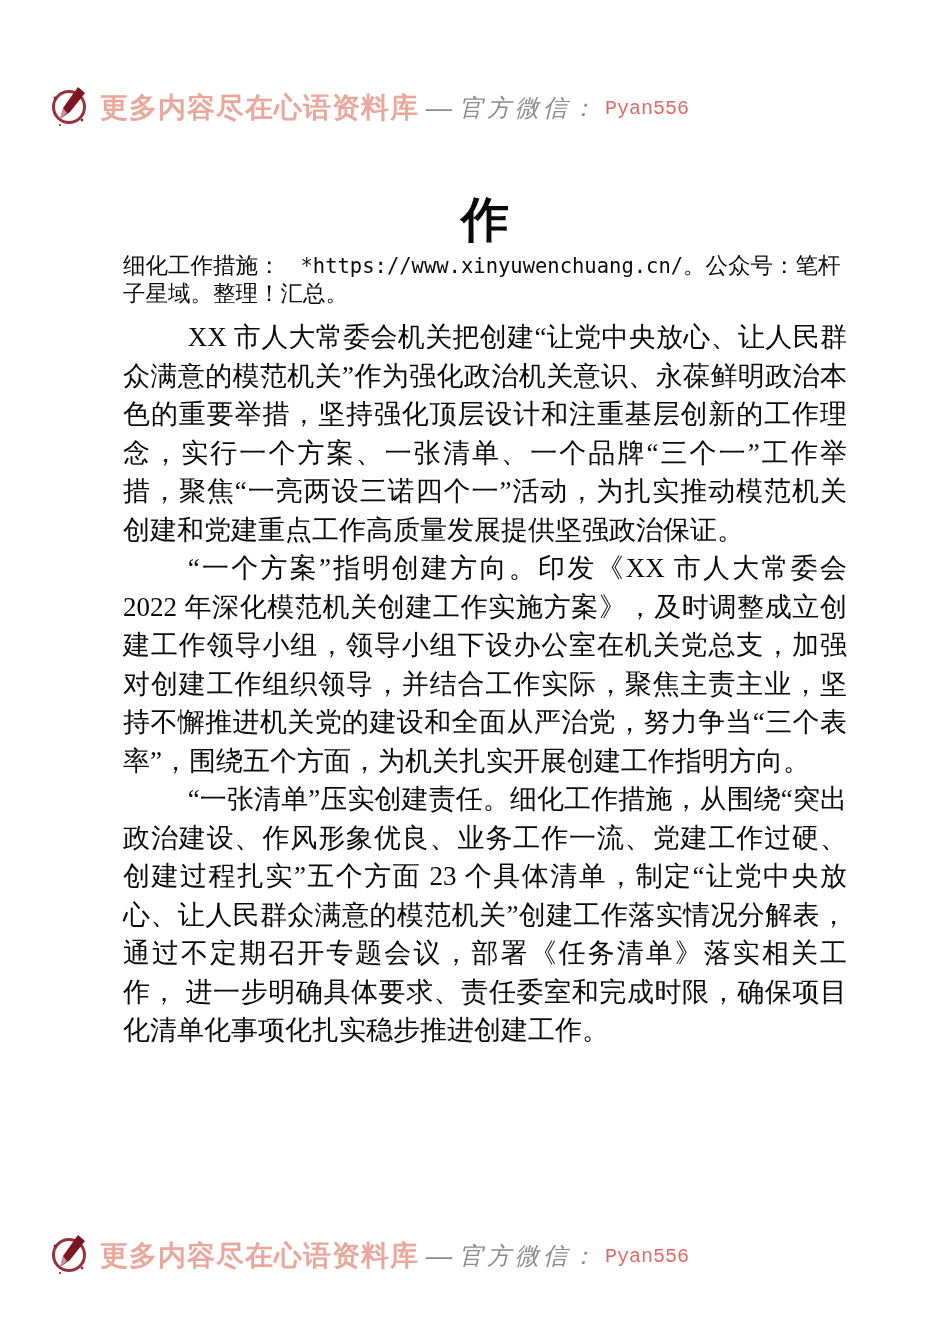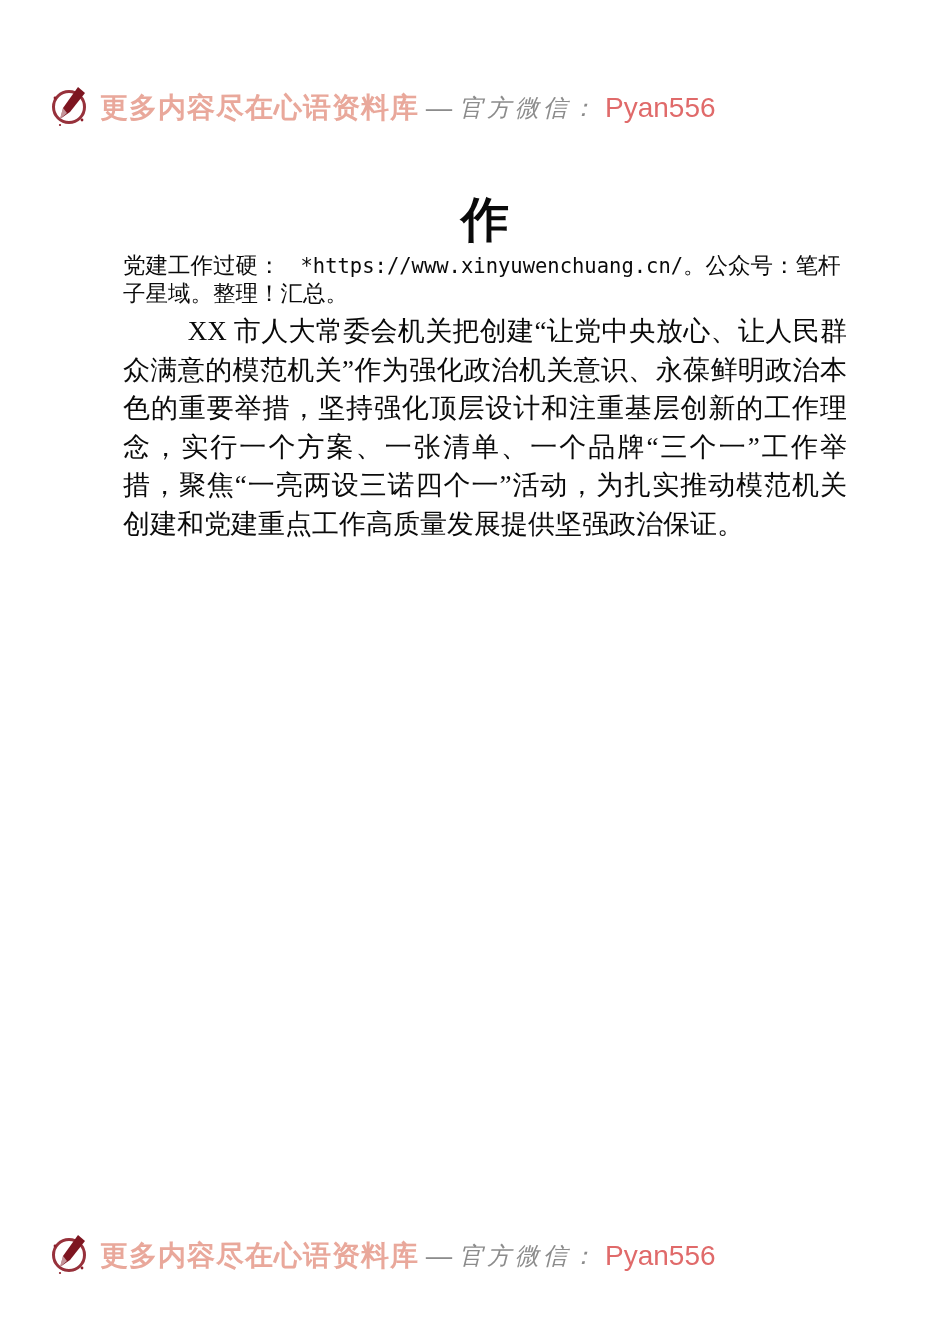--- a/index.html
+++ b/index.html
@@ -31,22 +31,22 @@
   .wm-brand{
     font-size:28px;font-weight:bold;color:var(--wm-brand);
     letter-spacing:1px;
   }
   .wm-sep{font-size:26px;color:var(--wm-gray);font-weight:bold;margin:0 1px;}
   .wm-label{
     font-size:24px;color:var(--wm-gray);
     font-style:italic;letter-spacing:4px;font-weight:normal;
   }
   .wm-id{
-    font-size:28px;color:var(--wm-id);
-    font-family:Liberation Sans, sans-serif;
+    font-size:20px;color:var(--wm-id);
+    font-family:Liberation Mono, monospace;
   }
   
   .doc{
     position:absolute;left:123px;top:182px;width:724px;
     color:var(--text);
   }
   .doc-heading{
     font-size:39px;line-height:45px;
     padding-left:22px;
     overflow-wrap:break-word;word-break:break-word;
@@ -58,21 +58,21 @@
   }
   .source-note{
     font-size:22.5px;line-height:28px;margin-top:6px;
     overflow-wrap:break-word;
   }
   .source-note .url{
     font-family:"DejaVu Sans Mono","Liberation Mono",monospace;
     font-size:20.5px;
     margin-left:20px;
   }
-  .body-text{margin-top:4px;}
+  .body-text{margin-top:10px;}
   .body-text p{
     margin:0;
     font-size:27px;line-height:38.5px;
     text-align:justify;text-indent:2.4em;
     overflow-wrap:break-word;
   }
 </style>
 </head>
 <body>
 
@@ -90,25 +90,27 @@
   <span class="wm-label">官方微信：</span>
   <span class="wm-id">Pyan556</span>
 </div>
 
 <div class="doc">
 
 
   <div class="section-marker">作</div>
 
   <div class="source-note">
-    <span>党建工作过硬：</span><span class="url">*https://www.xinyuwenchuang.cn/</span><span>。公众号：笔杆子星域。整理！汇总。</span>
+    <span>细化工作措施：</span><span class="url">*https://www.xinyuwenchuang.cn/</span><span>。公众号：笔杆子星域。整理！汇总。</span>
   </div>
 
   <div class="body-text">
     <p>XX 市人大常委会机关把创建“让党中央放心、让人民群众满意的模范机关”作为强化政治机关意识、永葆鲜明政治本色的重要举措，坚持强化顶层设计和注重基层创新的工作理念，实行一个方案、一张清单、一个品牌“三个一”工作举措，聚焦“一亮两设三诺四个一”活动，为扎实推动模范机关创建和党建重点工作高质量发展提供坚强政治保证。</p>
+    <p>“一个方案”指明创建方向。印发《XX 市人大常委会2022 年深化模范机关创建工作实施方案》，及时调整成立创建工作领导小组，领导小组下设办公室在机关党总支，加强对创建工作组织领导，并结合工作实际，聚焦主责主业，坚持不懈推进机关党的建设和全面从严治党，努力争当“三个表率”，围绕五个方面，为机关扎实开展创建工作指明方向。</p>
+    <p>“一张清单”压实创建责任。细化工作措施，从围绕“突出政治建设、作风形象优良、业务工作一流、党建工作过硬、创建过程扎实”五个方面 23 个具体清单，制定“让党中央放心、让人民群众满意的模范机关”创建工作落实情况分解表， 通过不定期召开专题会议，部署《任务清单》落实相关工作， 进一步明确具体要求、责任委室和完成时限，确保项目化清单化事项化扎实稳步推进创建工作。</p>
   </div>
 
 </div>
 
 <div class="watermark wm-bottom">
   <svg class="wm-logo" viewBox="0 0 44 48" aria-hidden="true">
     <circle cx="21" cy="23" r="15.5" fill="none" stroke="#8E1F2A" stroke-width="3" opacity="0.92"></circle>
     <path d="M30 3 L37 9 L22 28 L12 35 L15 24 Z" fill="#7D1520"></path>
     <path d="M15 24 L19 29 L12 35 Z" fill="#fff" opacity="0.55"></path>
     <circle cx="7" cy="14" r="1.4" fill="#8E1F2A"></circle>

